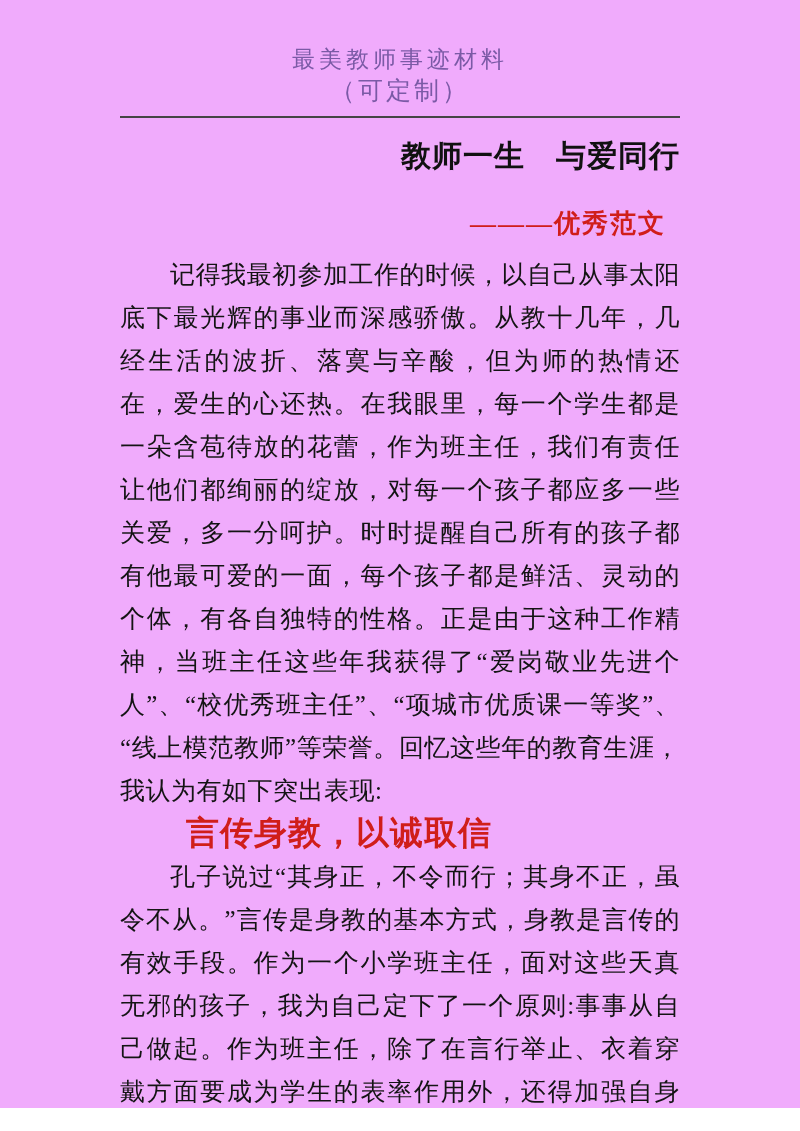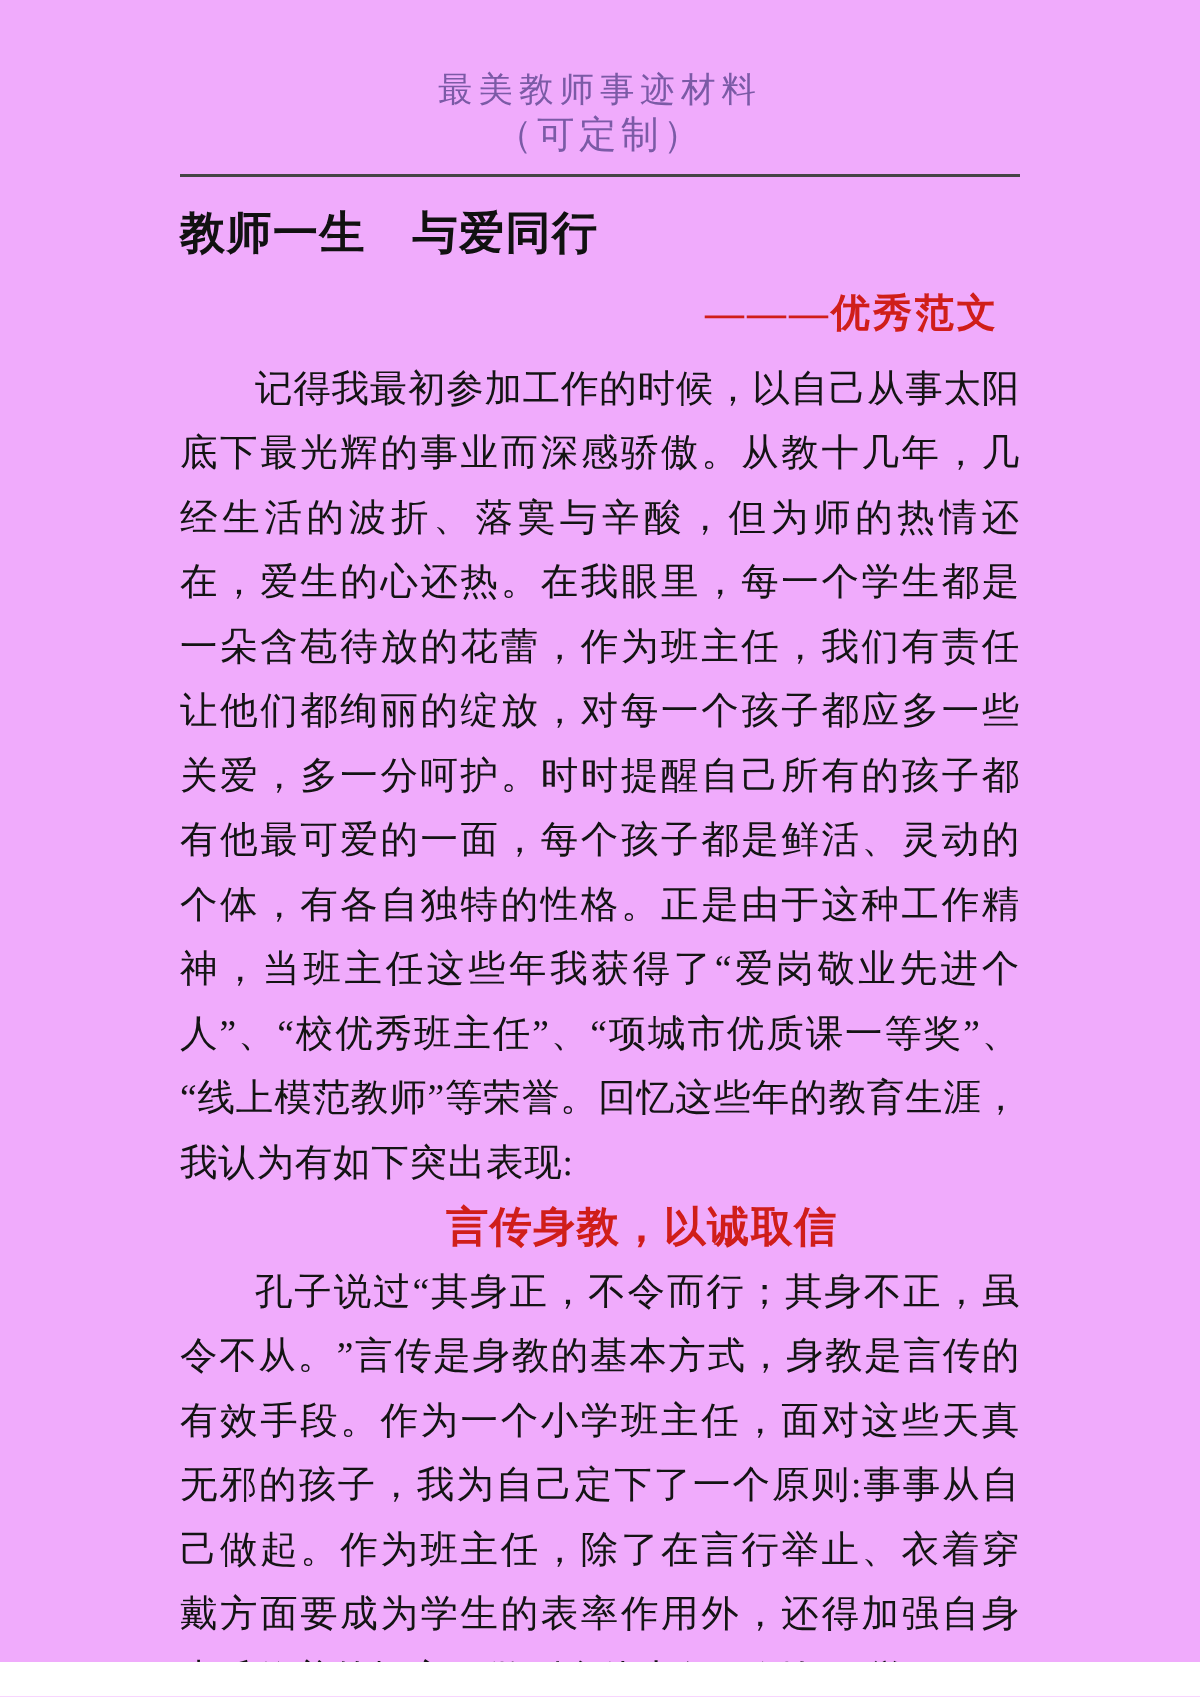--- a/index.html
+++ b/index.html
@@ -39,31 +39,31 @@
   .header-rule{
     width:560px;
     margin:10px auto 0 auto;
     border:none;
     border-top:2px solid var(--rule);
     height:0;
   }
   .doc-title{
     margin:18px auto 0 auto;
     width:560px;
-    text-align:left;
+    text-align:right;
     font-family:Liberation Sans, sans-serif;
     font-weight:bold;
     font-size:30px;
     line-height:40px;
     color:#111111;
     letter-spacing:1px;
   }
   .doc-subtitle{
     width:560px;
-    margin:16px auto 0 auto;
+    margin:31px auto 0 auto;
     padding-right:14px;
     text-align:right;
     color:var(--red);
     font-weight:bold;
     font-size:26px;
     line-height:34px;
     letter-spacing:2px;
   }
   .doc-body{
     width:560px;
@@ -75,25 +75,25 @@
     text-justify:inter-ideograph;
     letter-spacing:0.5px;
   }
   .doc-body p{
     margin:0;
     text-indent:2em;
     font-family:Liberation Serif, serif;
   }
   .section-heading{
     margin:0;
-    text-align:center;
+    text-align:left;
     text-indent:0;
     color:var(--red);
     font-weight:bold;
-    font-size:28px;
+    font-size:33px;
     line-height:43px;
     letter-spacing:1px;
   }
 </style>
 </head>
 <body>
 
 <div class="page">
 
   <header class="page-header">

